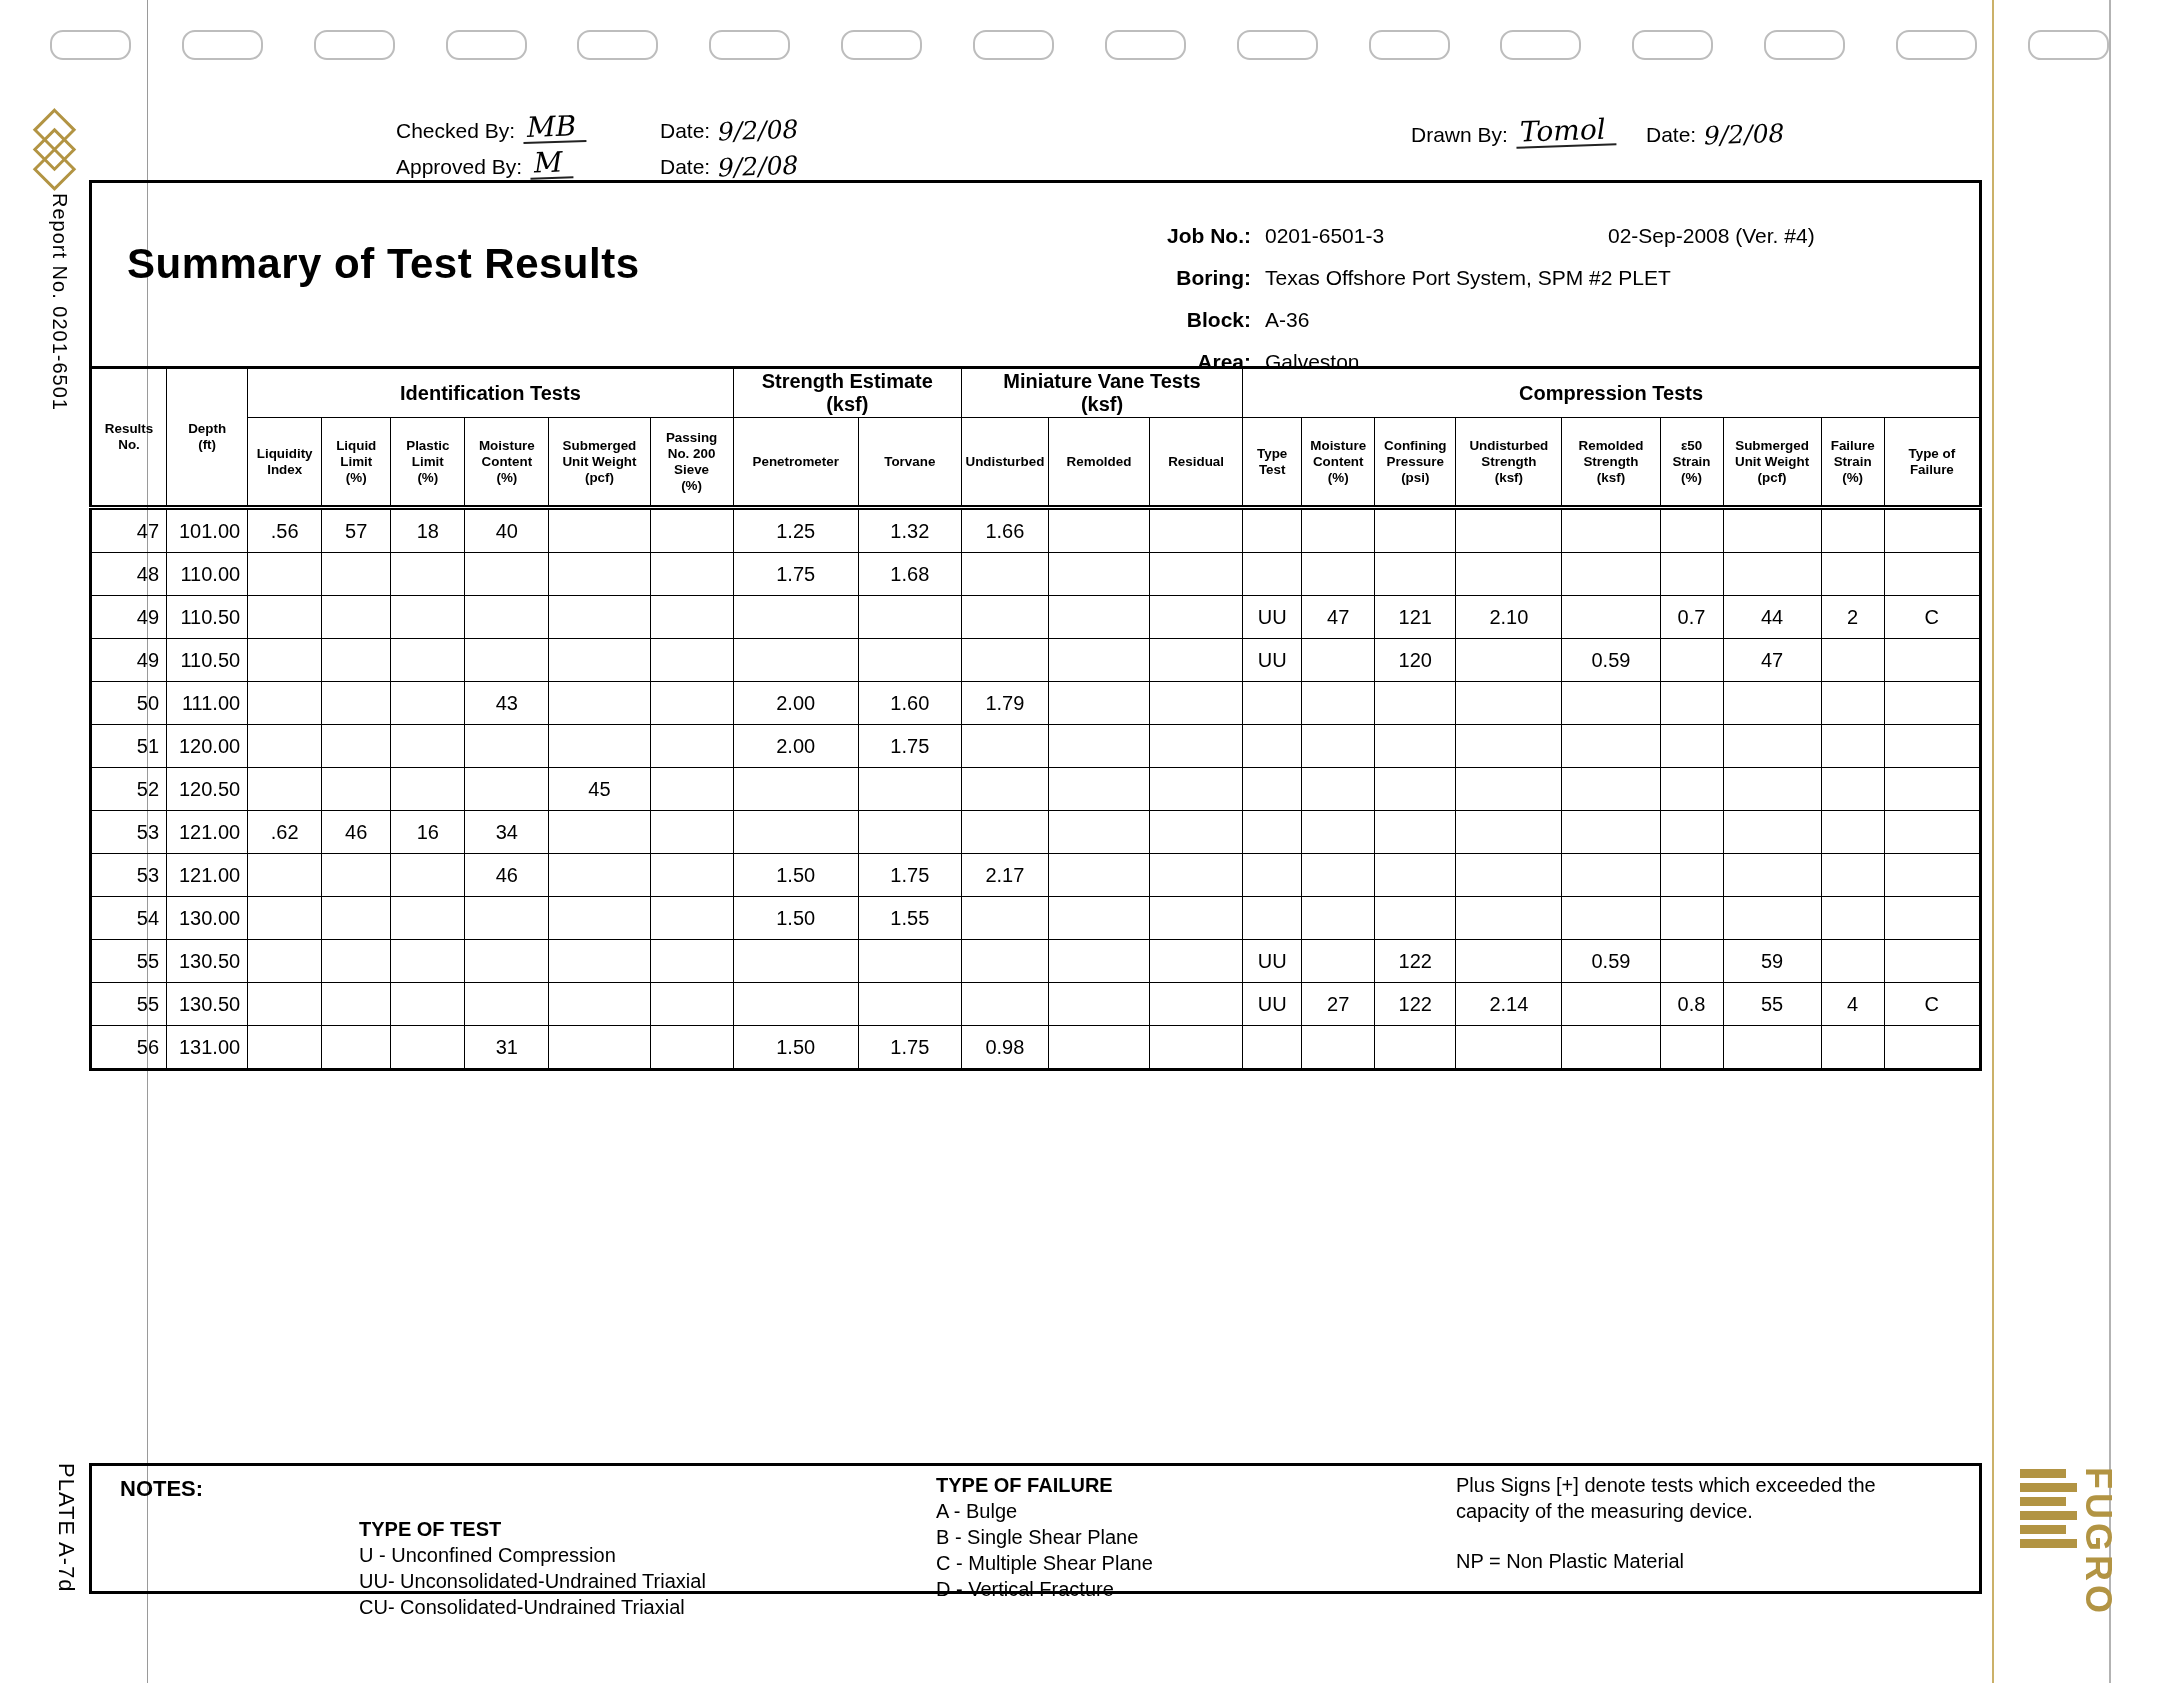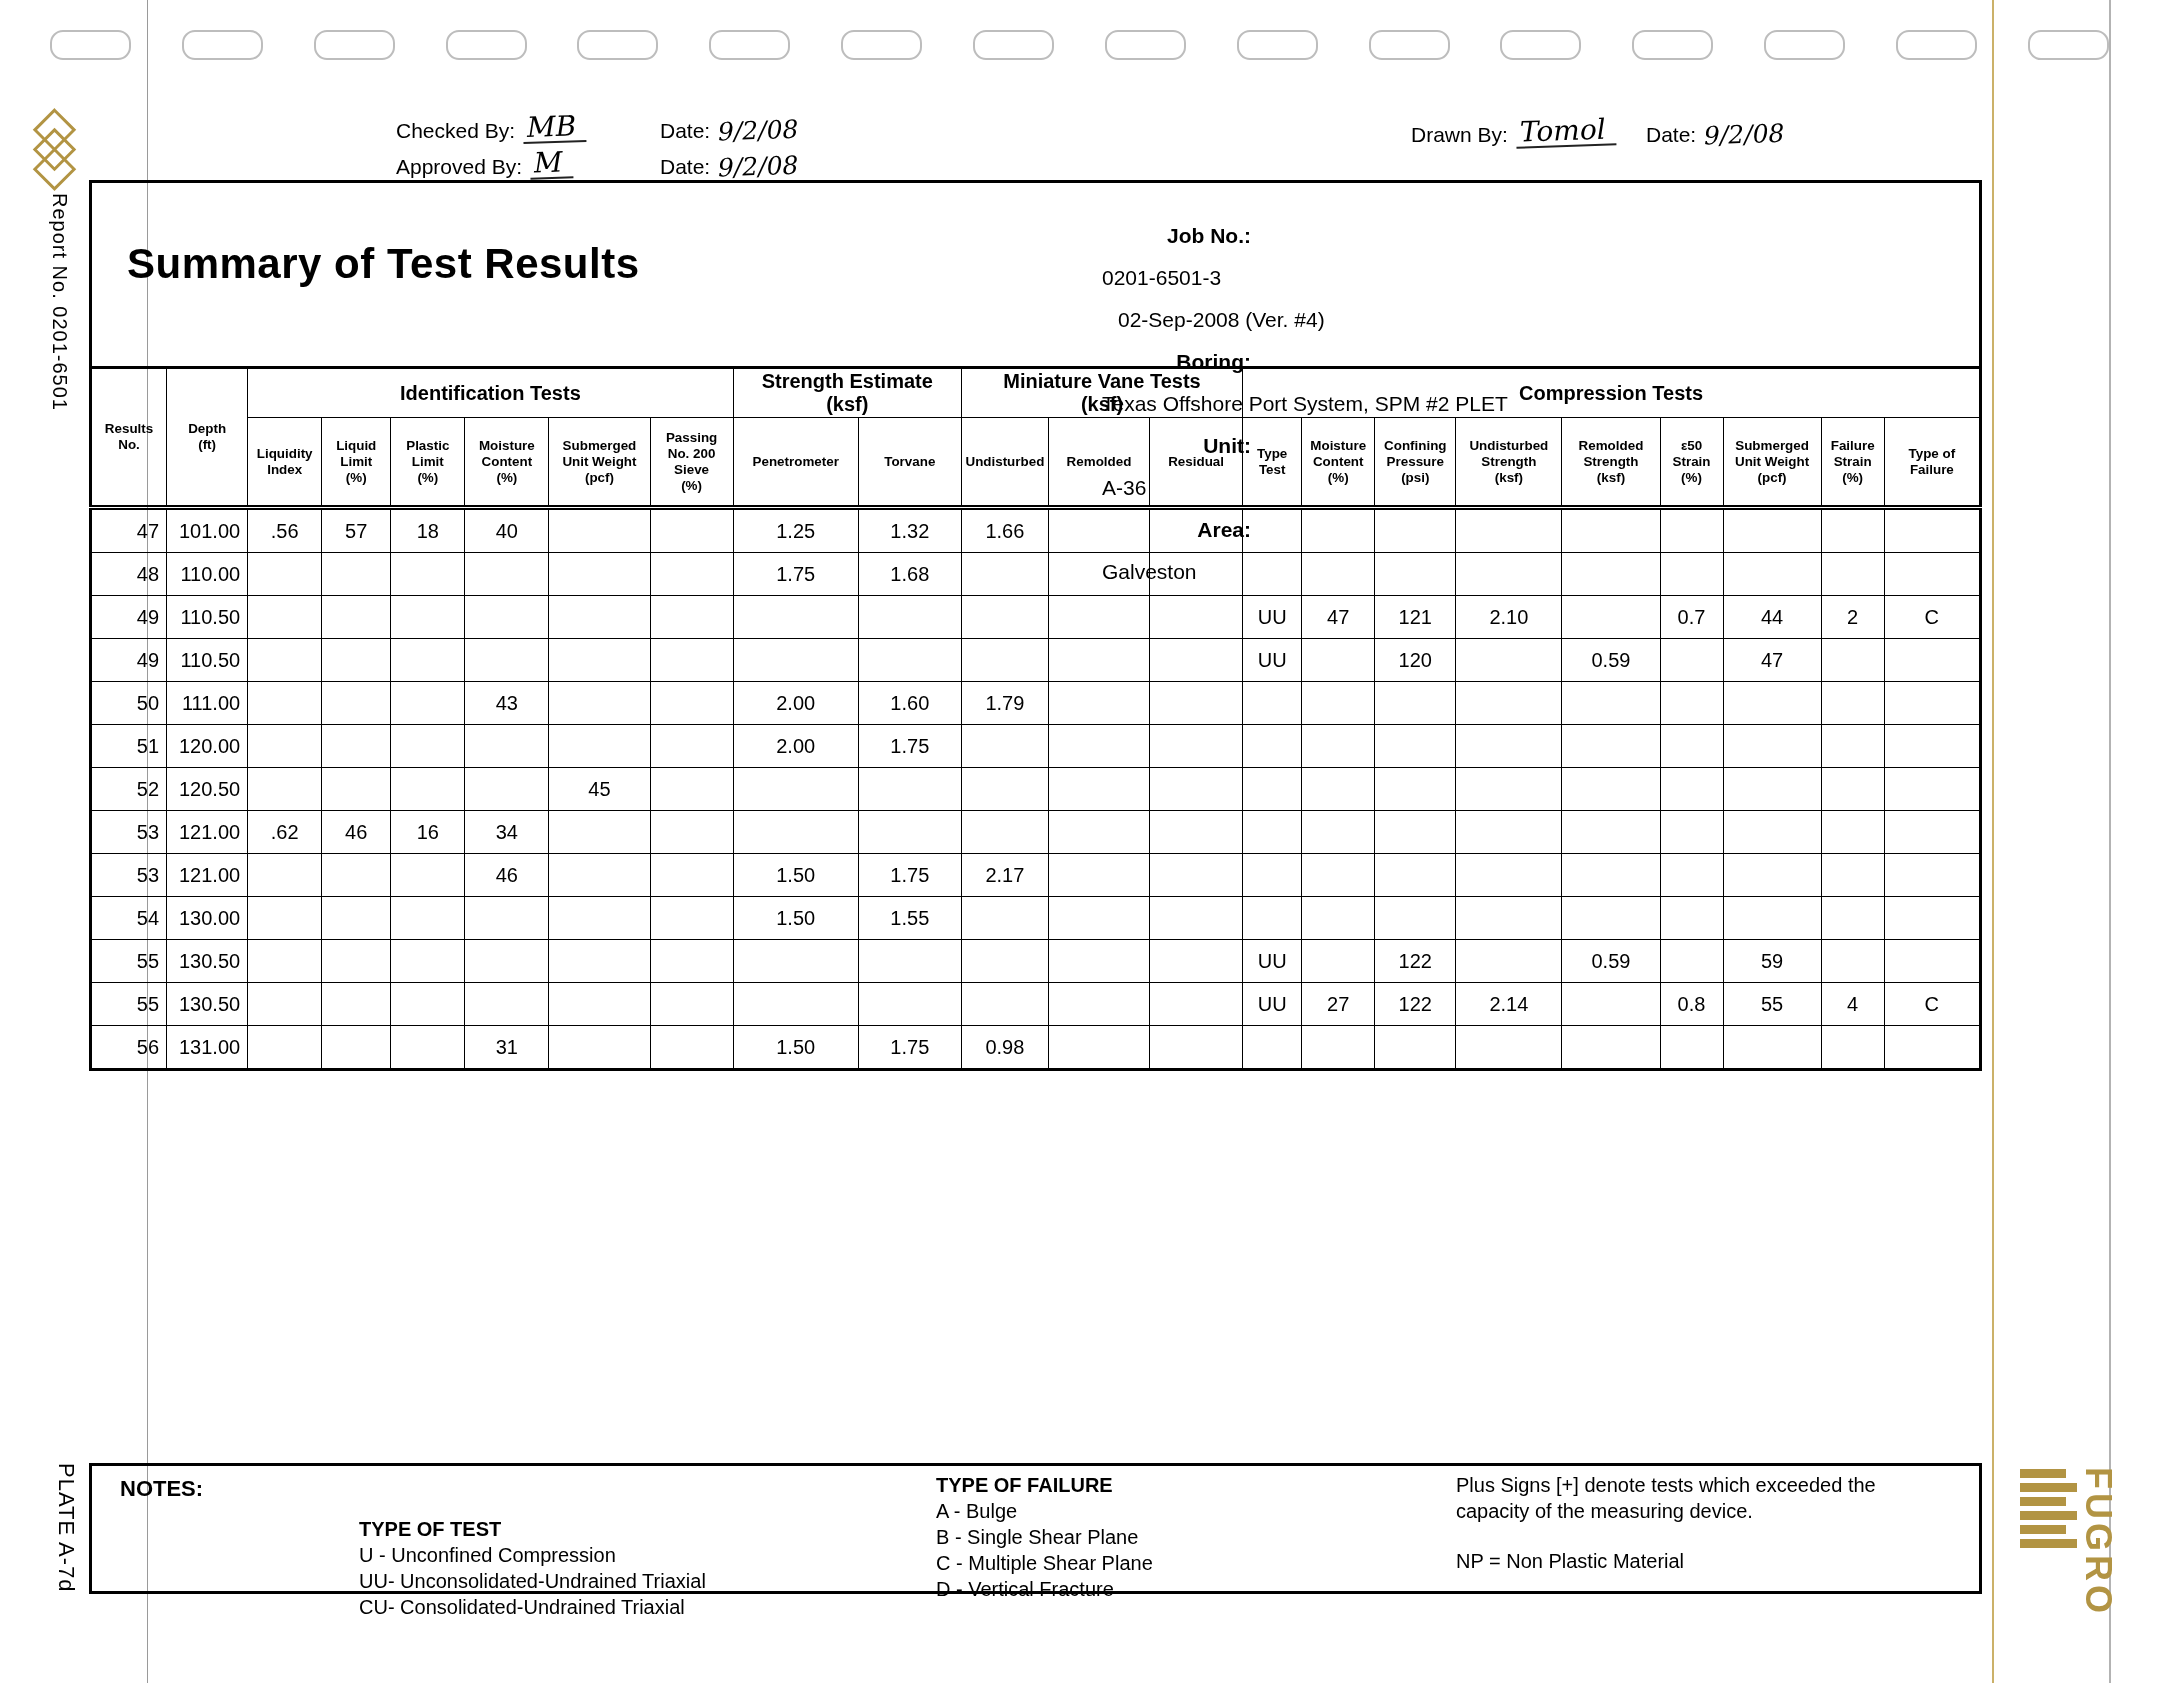--- a/index.html
+++ b/index.html
@@ -26,21 +26,21 @@
   .sig-chunk { width:264px; display:flex; align-items:flex-end; }
   .sig-chunk-r { width:235px; display:flex; align-items:flex-end; }
   .hand { font-family:"DejaVu Serif", serif; font-style:italic; font-size:28px; line-height:24px; margin-left:8px; transform:rotate(-2deg); }
   .hand.sig { border-bottom:2px solid #222; padding:0 10px 2px 4px; }
   .hand.date { font-size:25px; }
   
   .main-box { position:absolute; left:89px; top:180px; width:1893px; }
   .title-block { position:relative; border:3px solid #000; border-bottom:none; height:186px; box-sizing:border-box; }
   .doc-title { position:absolute; left:35px; top:57px; margin:0; font-size:42px; font-weight:bold; letter-spacing:0.5px; }
   .job-info { position:absolute; left:1010px; top:32px; font-size:21px; line-height:42px; }
-  .job-row { display:flex;flex-direction:column; }
+  .job-row { display:flex; }
   .job-lbl { width:149px; text-align:right; font-weight:bold; margin-right:14px; }
   .job-val { width:327px; }
   .job-ver { margin-left:16px; }
   
   table.results { border-collapse:collapse; width:100%; table-layout:fixed; border:3px solid #000; }
   .results th, .results td { border:1px solid #000; overflow:hidden; padding:0; }
   .results thead th { font-weight:bold; text-align:center; vertical-align:middle; white-space:pre-line; }
   .results .grp { font-size:20px; height:48px; }
   .results .sub { font-size:13.4px; height:87px; line-height:16px; }
   .results .hdr-bottom { border-bottom:5px double #000; }
@@ -139,21 +139,21 @@
         <div class="job-row">
           <span class="job-lbl">Job No.:</span>
           <span class="job-val">0201-6501-3</span>
           <span class="job-ver">02-Sep-2008  (Ver. #4)</span>
         </div>
         <div class="job-row">
           <span class="job-lbl">Boring:</span>
           <span>Texas Offshore Port System, SPM #2 PLET</span>
         </div>
         <div class="job-row">
-          <span class="job-lbl">Unit:</span>
+          <span class="job-lbl">Block:</span>
           <span>A-36</span>
         </div>
         <div class="job-row">
           <span class="job-lbl">Area:</span>
           <span>Galveston</span>
         </div>
       </div>
     </div>
 
     <table class="results">

